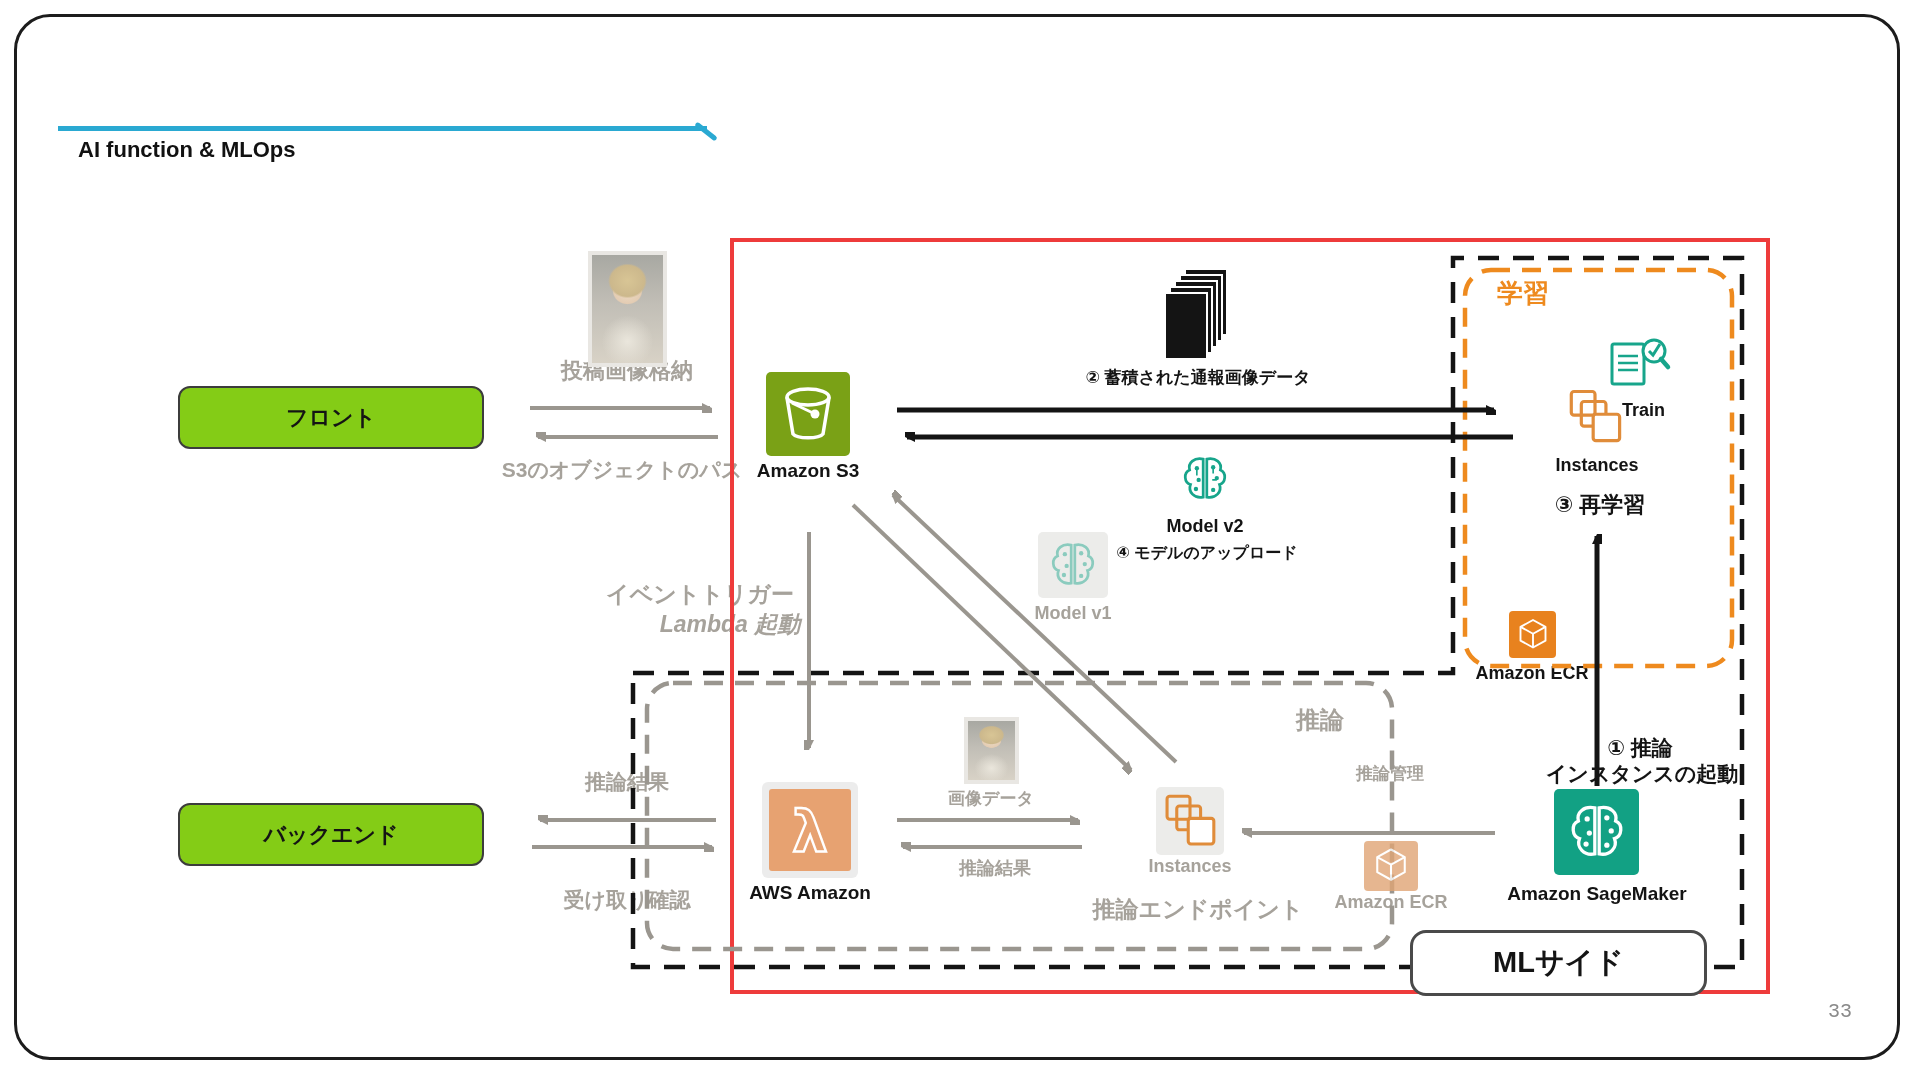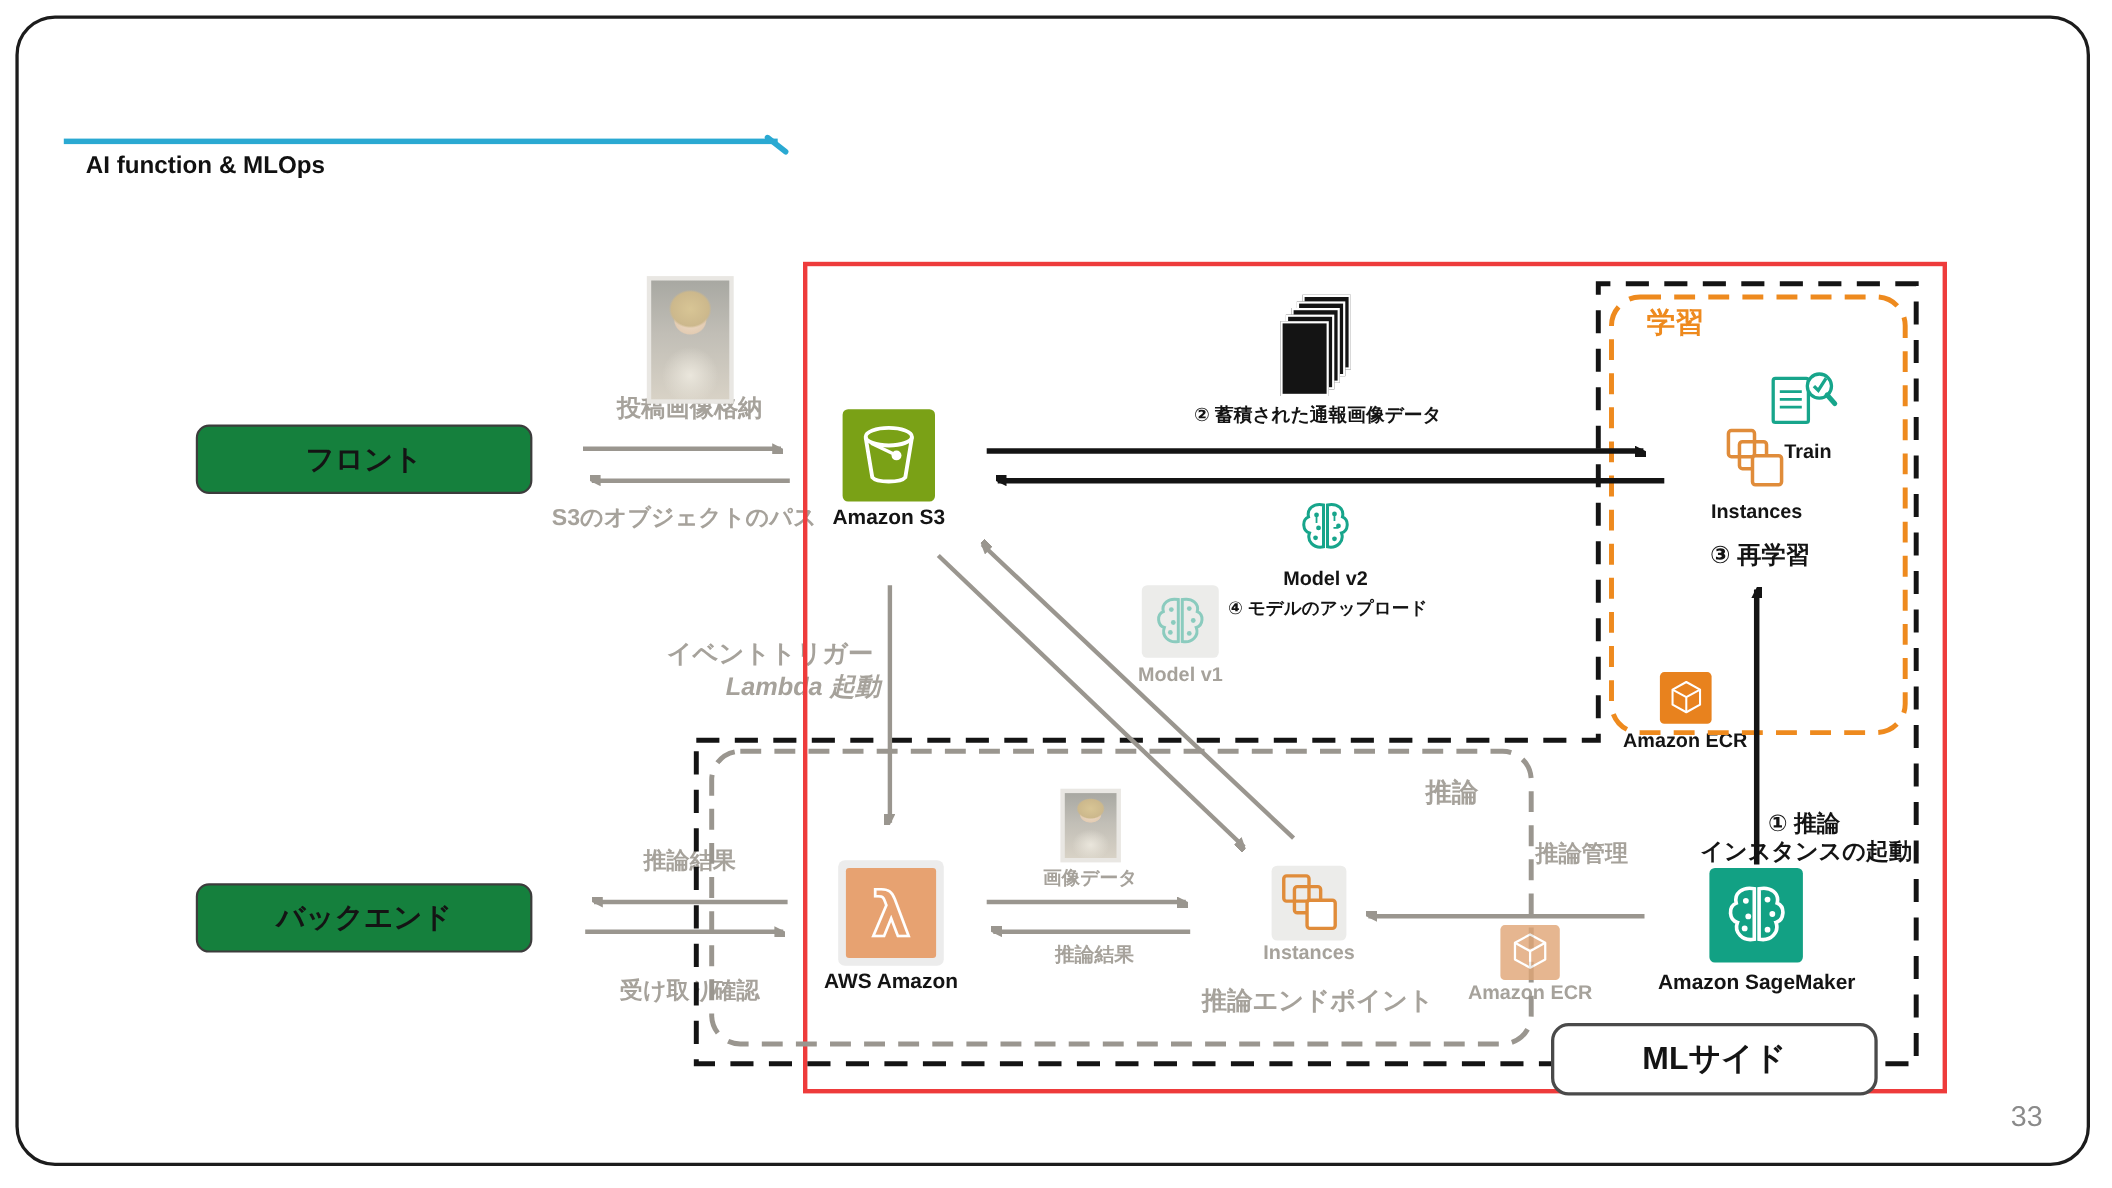--- a/index.html
+++ b/index.html
@@ -9,22 +9,22 @@
   .a{position:absolute;}
   .lbl{position:absolute;font-weight:bold;color:#141414;white-space:nowrap;}
   .gray{color:#a6a29b;}
   .ctr{transform:translateX(-50%);}
   .title{font-size:56px;letter-spacing:1px;color:#111;}
   .subtitle{font-size:22px;color:#111;}
   .underline{background:#2aa9d2;}
   .badge{background:linear-gradient(100deg,#1b7fb4 0%,#36b9d8 55%,#5ce2f0 100%);
          border-radius:20px;display:flex;align-items:center;justify-content:center;
          color:#fff;font-weight:bold;font-size:41px;letter-spacing:3px;box-shadow:0 2px 5px rgba(0,0,0,.18);}
-  .node-box{background:#15803d;border:2.5px solid #3c3c3c;border-radius:12px;display:flex;align-items:center;justify-content:center;
-            font-weight:bold;font-size:26px;color:#141414;box-sizing:border-box;}
+  .node-box{background:#84cc16;border:2.5px solid #3c3c3c;border-radius:12px;display:flex;align-items:center;justify-content:center;
+            font-weight:bold;font-size:22px;color:#141414;box-sizing:border-box;}
   .mlside{background:#fff;border:3px solid #4a4a4a;border-radius:16px;display:flex;align-items:center;justify-content:center;
           font-weight:bold;font-size:29px;color:#141414;box-sizing:border-box;z-index:6;}
   .icon{display:flex;align-items:center;justify-content:center;}
   .aws-sq{border-radius:5px;}
   .graybg{background:#ececea;border-radius:5px;}
   .portrait{background:#e9e7e3;box-sizing:border-box;padding:4px;}
   .portrait-inner{width:100%;height:100%;
     background:
       radial-gradient(ellipse 44% 26% at 50% 24%, #d8c595 0%, #ccb88c 55%, rgba(0,0,0,0) 62%),
       radial-gradient(ellipse 28% 17% at 50% 33%, #eedcc6 0%, #e3ccb3 70%, rgba(0,0,0,0) 76%),
@@ -158,21 +158,21 @@
     <svg width="60" height="60" viewBox="0 0 68 68">
       <rect x="8" y="6" width="26" height="26" rx="3" fill="none" stroke="#e08c3a" stroke-width="3.5"></rect>
       <rect x="19" y="17" width="27" height="27" rx="3" fill="none" stroke="#e08c3a" stroke-width="3.5"></rect>
       <rect x="32" y="31" width="29" height="29" rx="3" fill="#fff" stroke="#e08c3a" stroke-width="3.5"></rect>
     </svg>
   </div>
   <div class="lbl gray ctr a" style="left:1190px;top:856px;font-size:18px;">Instances</div>
   <div class="lbl gray ctr a" style="left:1198px;top:894px;font-size:23px;">推論エンドポイント</div>
   <div class="lbl gray a" style="left:1296px;top:704px;font-size:24px;">推論</div>
 
-  <div class="lbl gray ctr a" style="left:1390px;top:762px;font-size:21px;margin-left:48px;">推論管理</div>
+  <div class="lbl gray ctr a" style="left:1390px;top:762px;font-size:17px;">推論管理</div>
 
   <div class="icon a z2" style="left:1364px;top:841px;width:54px;height:50px;background:#e0a575;border-radius:4px;opacity:.8;">
     <svg width="44" height="44" viewBox="0 0 64 64">
       <path d="M32 8 L52 19 V41 L32 52 L12 41 V19 Z" fill="none" stroke="#fff" stroke-width="3" stroke-linejoin="round"></path>
       <path d="M12 19 L32 30 L52 19 M32 30 V52" fill="none" stroke="#fff" stroke-width="3"></path>
     </svg>
   </div>
   <div class="lbl gray ctr a" style="left:1391px;top:892px;font-size:18px;">Amazon ECR</div>
 
   <div class="icon aws-sq a z2" style="left:1554px;top:789px;width:85px;height:86px;background:#12a184;">
@@ -217,14 +217,14 @@
   <div class="icon a z2" style="left:1509px;top:611px;width:47px;height:47px;background:#e8821e;border-radius:4px;">
     <svg width="40" height="40" viewBox="0 0 64 64">
       <path d="M32 8 L52 19 V41 L32 52 L12 41 V19 Z" fill="none" stroke="#fff" stroke-width="3" stroke-linejoin="round"></path>
       <path d="M12 19 L32 30 L52 19 M32 30 V52" fill="none" stroke="#fff" stroke-width="3"></path>
     </svg>
   </div>
   <div class="lbl ctr a" style="left:1532px;top:663px;font-size:18px;">Amazon ECR</div>
 
   <div class="mlside a" style="left:1410px;top:930px;width:297px;height:66px;">MLサイド</div>
 
-  <div class="a" style="left:1828px;top:1000px;font-size:26px;color:#8a8a8a;">33</div>
+  <div class="a" style="left:1828px;top:1000px;font-size:20px;color:#8a8a8a;font-family:Liberation Mono, monospace;">33</div>
 </div>
 
 </body></html>

